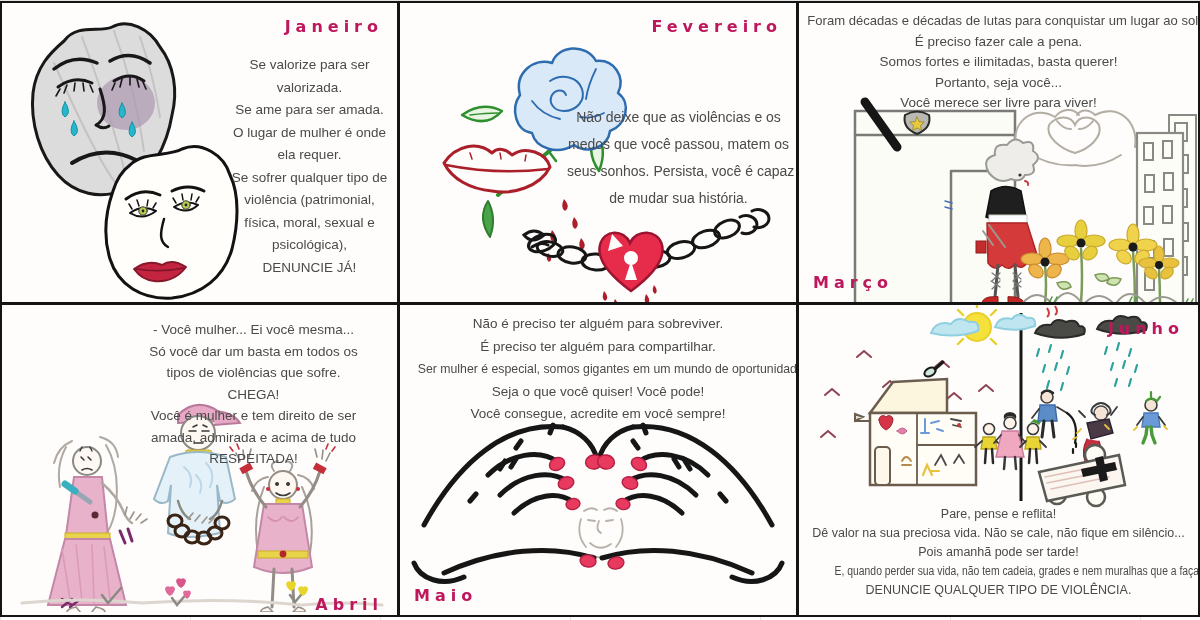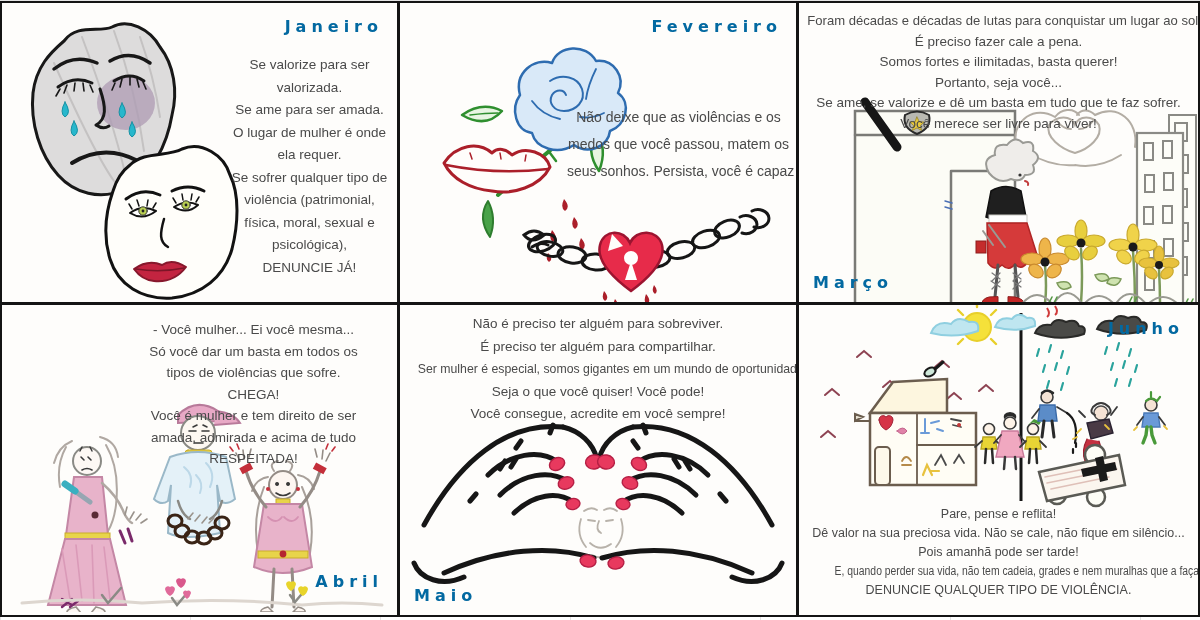--- a/index.html
+++ b/index.html
@@ -15,25 +15,25 @@
   .sheet{
     position:absolute;left:0;top:1px;width:1200px;height:616px;
     box-sizing:border-box;border:2px solid #141414;background:#fff;
     display:grid;grid-template-columns:398px 399px 399px;grid-template-rows:302px 310px;
   }
   .panel{position:relative;background:#fefdfb;overflow:hidden;}
   .c1,.c2{border-right:3px solid #141414;}
   .r1{border-bottom:3px solid #141414;}
   .panel svg{position:absolute;left:0;top:0;}
   .month{
-    position:absolute;z-index:3;color:#0369a1;font-size:16px;font-weight:bold;
+    position:absolute;z-index:3;color:#be185d;font-size:16px;font-weight:bold;
     letter-spacing:5px;font-family:"DejaVu Sans",sans-serif;
   }
   .m-tr{top:14px;right:14px;}
-  .m-br{bottom:24px;right:14px;margin-top:48px;}
+  .m-br{bottom:1px;right:14px;margin-top:48px;}
   .m-bl{bottom:10px;left:14px;}
   .tblock{position:absolute;z-index:2;text-align:center;color:#4a4a4a;}
   .tline{white-space:nowrap;display:block;}
   .tb1{top:51px;left:224px;right:4px;font-size:13.5px;line-height:22.5px;}
   .tb2{top:101px;left:150px;right:6px;font-size:14px;line-height:27px;margin-left:17px;}
   .tb3{top:8px;left:2px;right:2px;font-size:13.5px;line-height:20.5px;}
   .tb4{top:14px;left:110px;right:2px;font-size:13.5px;line-height:21.5px;}
   .tb5{top:8px;left:0;right:0;font-size:13.5px;line-height:22.5px;}
   .tb6{top:200px;left:2px;right:2px;font-size:12.5px;line-height:19px;}
 </style>
@@ -130,20 +130,21 @@
           <path d="M231,258 L225,277 L237,277 Z" fill="#fff" stroke="none"></path>
         </g>
         <path d="M204,288 q-3,8 1,10 q5,-3 -1,-10 Z M215,296 q-3,7 1,9 q4,-3 -1,-9 Z M246,291 q-3,8 1,10 q5,-3 -1,-10 Z M254,282 q-3,7 1,9 q4,-3 -1,-9 Z" fill="#ab1f2a" stroke="none"></path>
       </g>
     </svg>
     <div class="month m-tr">Fevereiro</div>
     <div class="tblock fit tb2">
         <div class="tline">Não deixe que as violências e os</div>
         <div class="tline">medos que você passou, matem os</div>
         <div class="tline">seus sonhos. Persista, você é capaz</div>
+        <div class="tline">de mudar sua história.</div>
       </div>
   </section>
 
   <section class="panel r1">
     <svg width="399" height="299" viewBox="0 0 399 299">
       <g stroke-linecap="round">
         <rect x="56" y="108" width="160" height="194" fill="#fcfcf6" stroke="#7a7a76" stroke-width="2.5"></rect>
         <line x1="56" y1="132" x2="216" y2="132" stroke="#7a7a76" stroke-width="2.5"></line>
         <path d="M106,112 q12,-7 24,0 q3,13 -12,19 q-15,-6 -12,-19 Z" fill="#b9b9b2" stroke="#2a2a2a" stroke-width="2"></path>
         <path d="M118,114 l2.2,4.6 5,.5 -3.7,3.4 1,4.9 -4.5,-2.5 -4.5,2.5 1,-4.9 -3.7,-3.4 5,-.5 Z" fill="#e8c93e" stroke="#8a7a20" stroke-width="0.7"></path>
@@ -228,21 +229,20 @@
         <path d="M222,302 q16,-20 32,0 q14,-24 30,0 q16,-18 32,0 q14,-22 32,0 q16,-16 32,0" stroke="#9a9a92" stroke-width="2" fill="none"></path>
         <path d="M250,300 l3,-6 m2,6 l3,-6 M330,300 l3,-6 m2,6 l3,-6 M386,302 l3,-6 m2,6 l3,-6" stroke="#5a9a4a" stroke-width="1.6"></path>
       </g>
     </svg>
     <div class="month m-bl">Março</div>
     <div class="tblock fit tb3">
         <div class="tline" style="transform-origin: 50% 50%; transform: scaleX(0.968137);">Foram décadas e décadas de lutas para conquistar um lugar ao sol.</div>
         <div class="tline">É preciso fazer cale a pena.</div>
         <div class="tline">Somos fortes e ilimitadas, basta querer!</div>
         <div class="tline">Portanto, seja você...</div>
-        <div class="tline">Se ame, se valorize e dê um basta em tudo que te faz sofrer.</div>
         <div class="tline">Você merece ser livre para viver!</div>
       </div>
   </section>
 
   <section class="panel c1">
     <svg width="395" height="307" viewBox="0 0 395 307">
       <g stroke-linecap="round">
         <path d="M64,142 q-10,18 -6,40 M104,140 q14,24 10,60 q-2,16 -8,26 M70,136 q-14,6 -18,22 M98,132 q16,4 18,20" stroke="#b0a8a2" stroke-width="2" fill="none"></path>
         <circle cx="85" cy="156" r="14" fill="#fdf8f4" stroke="#8a8a85" stroke-width="2"></circle>
         <path d="M79,152 l3,3 m4,-3 l3,3 M80,165 q5,-3 10,0" stroke="#3a3a3a" stroke-width="1.6" fill="none"></path>

